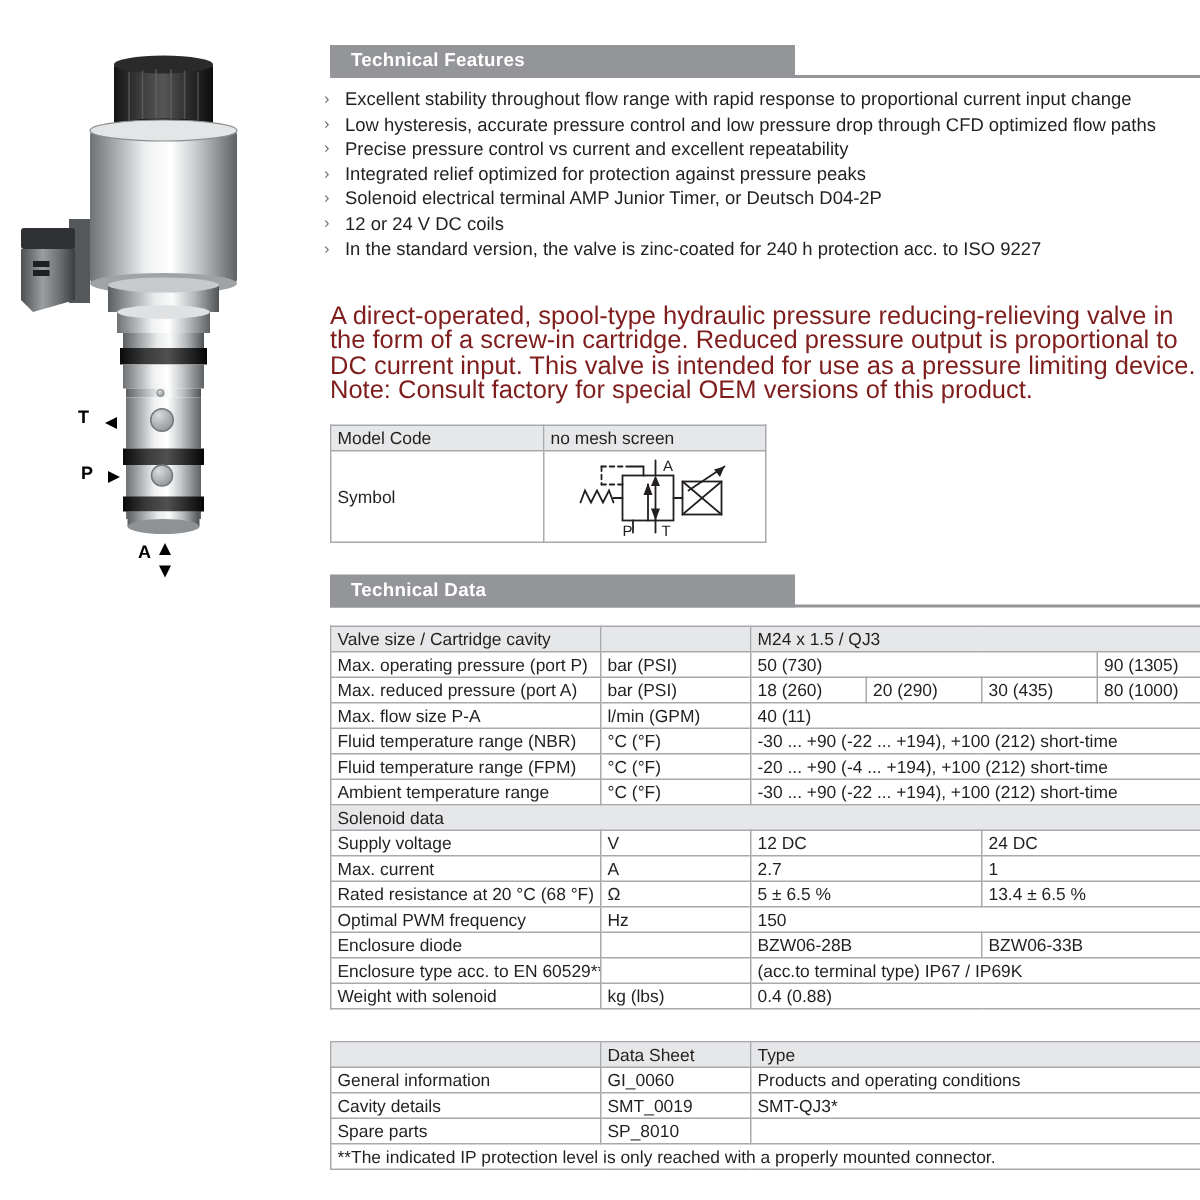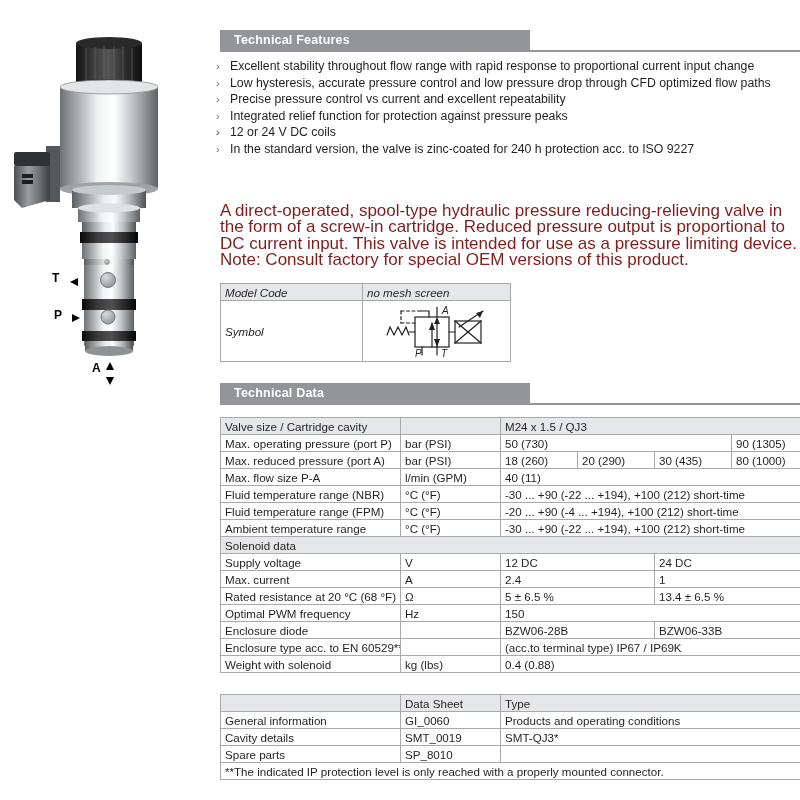--- a/index.html
+++ b/index.html
@@ -81,21 +81,21 @@
     white-space:nowrap;
     overflow:hidden;
   }
   .c{text-align:left;}
   .l{text-align:left;}
   .shade{background:#e6e7e8;}
   .tall{height:60px;vertical-align:top;}
 
   
   #model-code-table{position:absolute;left:8px;top:283px;width:290px;}
-  #model-code-table table{width:290px;font-style:italic;}
+  #model-code-table table{width:290px;}
 
   
   #tech-data-table{position:absolute;left:8px;top:417px;width:588px;}
   #tech-data-table table{width:588px;}
 
   
   #data-sheet-table{position:absolute;left:8px;top:694px;width:588px;}
   #data-sheet-table table{width:588px;}
 
   .symbol-cell{padding:0;}
@@ -227,22 +227,22 @@
   <div style="position:absolute;left:0;top:30px;width:604px;">
     <div class="section-head">
       <div class="bar"></div>
       <div class="rule"></div>
       <div class="label">Technical Features</div>
     </div>
     <ul class="features">
       <li><span class="chev">›</span><span>Excellent stability throughout flow range with rapid response to proportional current input change</span></li>
       <li><span class="chev">›</span><span>Low hysteresis, accurate pressure control and low pressure drop through CFD optimized flow paths</span></li>
       <li><span class="chev">›</span><span>Precise pressure control vs current and excellent repeatability</span></li>
-      <li><span class="chev">›</span><span>Integrated relief function for protection against pressure peaks</span></li>
-      <li><span class="chev">›</span></li>
+      <li><span class="chev">›</span><span>Integrated relief optimized for protection against pressure peaks</span></li>
+      <li><span class="chev">›</span><span>Solenoid electrical terminal AMP Junior Timer, or Deutsch D04-2P</span></li>
       <li><span class="chev">›</span><span>12 or 24 V DC coils</span></li>
       <li><span class="chev">›</span><span>In the standard version, the valve is zinc-coated for 240 h protection acc. to ISO 9227</span></li>
     </ul>
   </div>
 
   <div style="position:absolute;left:0;top:196px;width:604px;">
     <p class="body-copy">A direct-operated, spool-type hydraulic pressure reducing-relieving valve in the form of a screw-in cartridge. Reduced pressure output is proportional to DC current input. This valve is intended for use as a pressure limiting device. Note: Consult factory for special OEM versions of this product.</p>
   </div>
 
   <div id="model-code-table">
@@ -368,21 +368,21 @@
           </tr>
           <tr>
             <td class="l">Supply voltage</td>
             <td class="l">V</td>
             <td class="c" colspan="2">12 DC</td>
             <td class="c" colspan="2">24 DC</td>
           </tr>
           <tr>
             <td class="l">Max. current</td>
             <td class="l">A</td>
-            <td class="c" colspan="2">2.4</td>
+            <td class="c" colspan="2">2.7</td>
             <td class="c" colspan="2">1</td>
           </tr>
           <tr>
             <td class="l">Rated resistance at 20 °C (68 °F)</td>
             <td class="l">Ω</td>
             <td class="c" colspan="2">5 ± 6.5 %</td>
             <td class="c" colspan="2">13.4 ± 6.5 %</td>
           </tr>
           <tr>
             <td class="l">Optimal PWM frequency</td>

